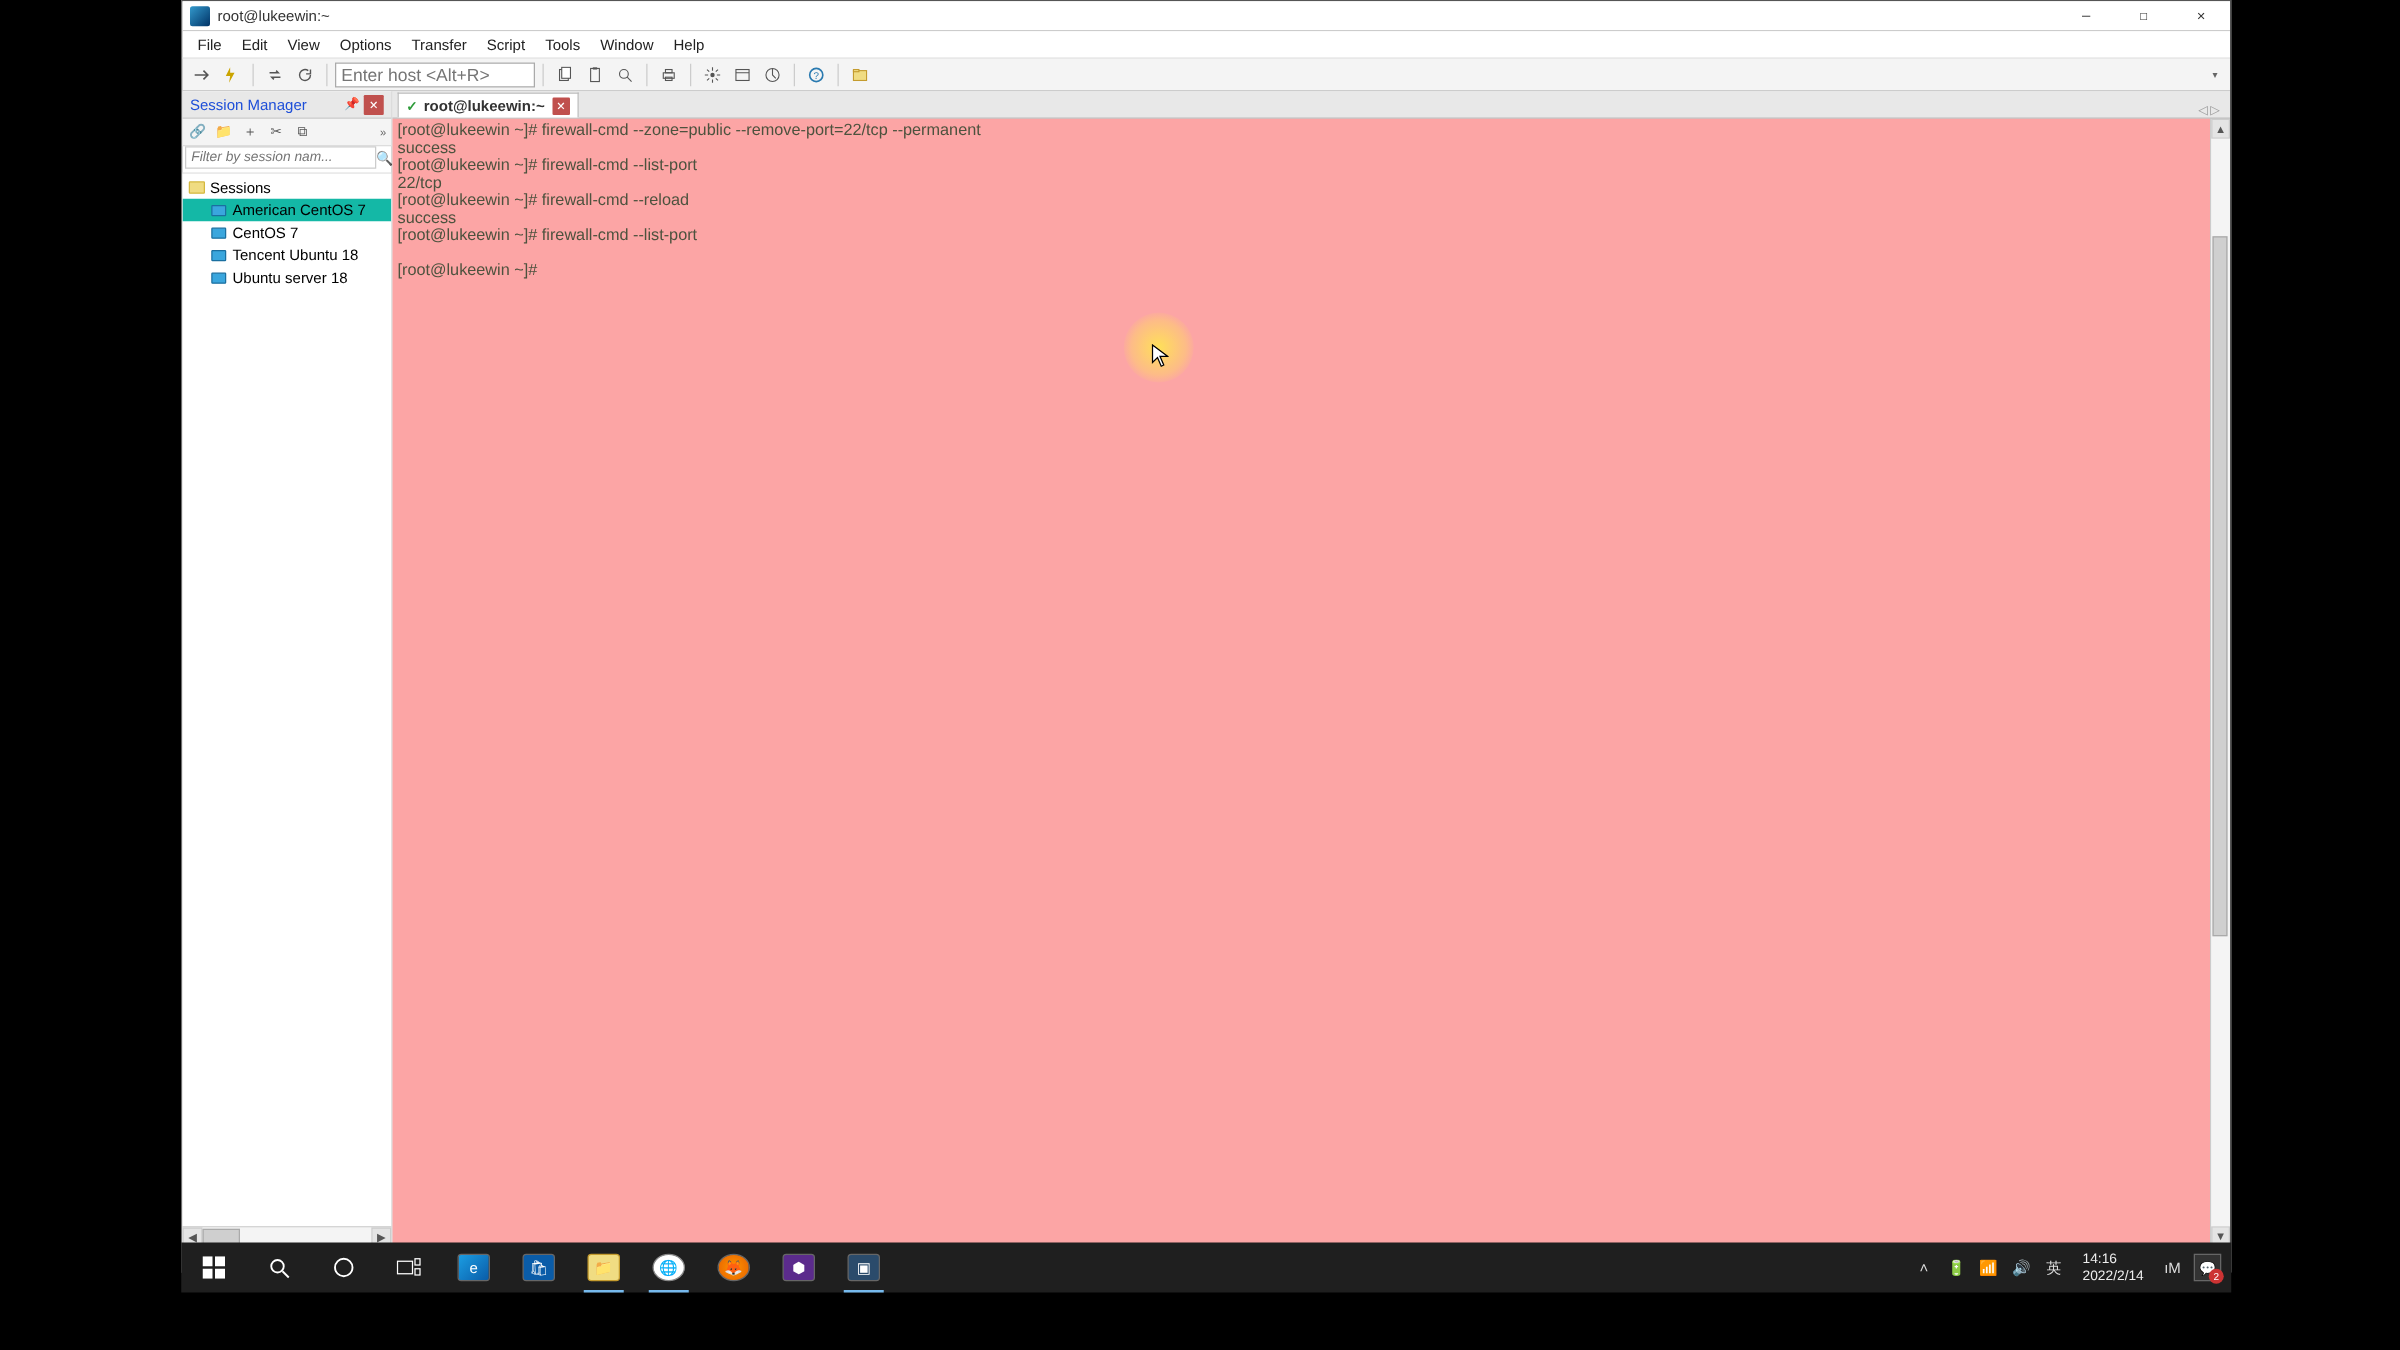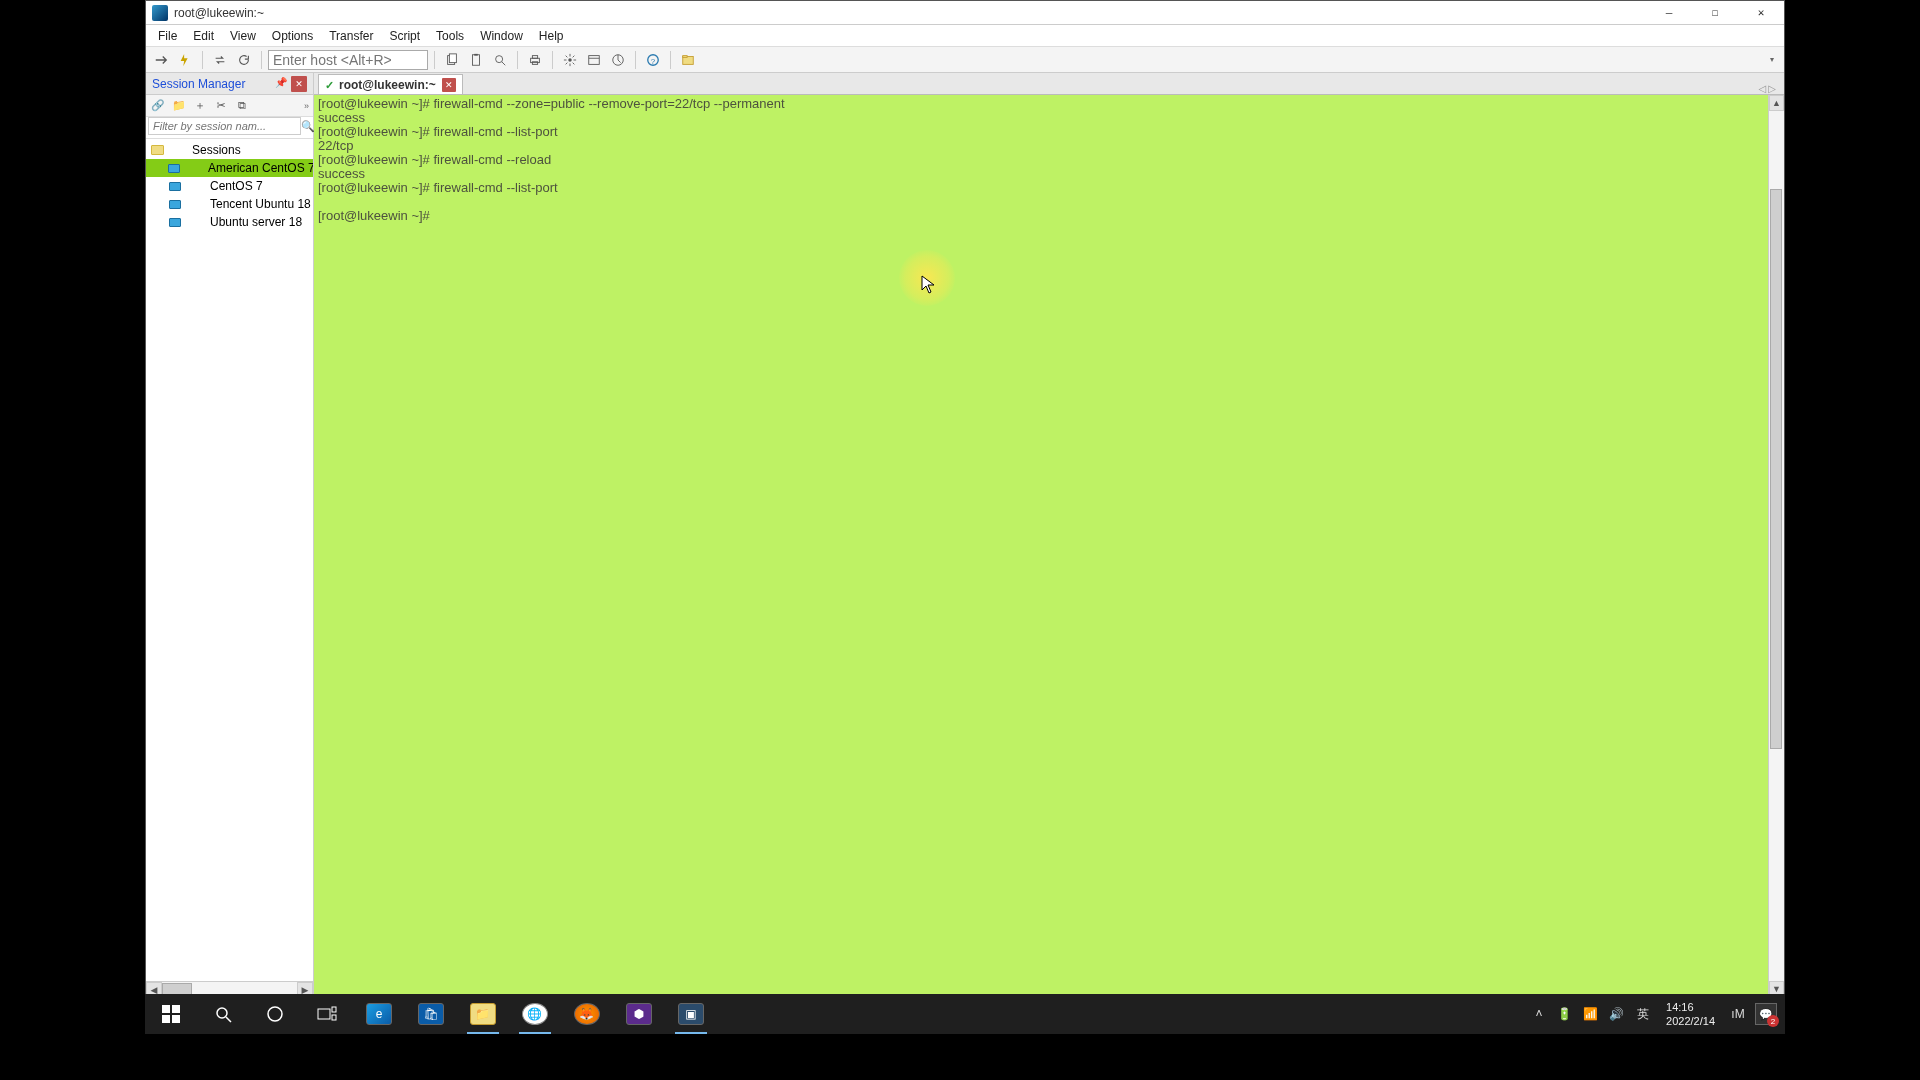--- a/index.html
+++ b/index.html
@@ -29,44 +29,44 @@
 
   .sm-toolbar { height: 22px; background: #f4f4f4; display: flex; align-items: center; padding: 0 2px; gap: 1px; border-bottom: 1px solid #ddd; }
   .sm-tb-btn { width: 20px; height: 18px; display: flex; align-items: center; justify-content: center; font-size: 11px; color: #555; border: 1px solid transparent; }
   .sm-chev { font-size: 9px; color: #666; margin-left: auto; padding: 0 2px; }
 
   .filter-row { height: 22px; display: flex; align-items: flex-start; border-bottom: 1px solid #ddd; padding: 0 2px; }
   .filter-input { flex: 1; height: 18px; font-size: 11px; font-style: italic; padding: 0 4px; border: 1px solid #ccc; color: #888; }
   .filter-search { width: 20px; height: 18px; display: flex; align-items: center; justify-content: center; font-size: 11px; color: #555; }
 
   .tree { flex: 1; overflow: auto; font-size: 12px; padding: 2px 0; background: #fff; }
-  .tree-item { display: flex; align-items: center; height: 18px; padding-left: 8px; white-space: nowrap; cursor: default; gap: 24px; }
+  .tree-item { display: flex; align-items: center; height: 18px; padding-left: 8px; white-space: nowrap; cursor: default; }
   .tree-item.folder { padding-left: 4px; }
   .tree-item.session { padding-left: 22px; }
-  .tree-item.selected { background: #84cc16; }
+  .tree-item.selected { background: #14b8a6; }
   .tree-icon { width: 14px; height: 14px; margin-right: 4px; display: inline-flex; align-items: center; justify-content: center; font-size: 11px; }
   .folder-icon { background: #f0dc82; border: 1px solid #d4b83e; border-radius: 1px; width: 13px; height: 10px; }
   .sess-icon { width: 12px; height: 9px; background: #3aa6dd; border: 1px solid #1a6fa0; border-radius: 1px; }
 
   .sm-hscroll { height: 16px; background: #f0f0f0; display: flex; align-items: center; border-top: 1px solid #ccc; }
   .sm-hscroll .arrow { width: 16px; height: 16px; display: flex; align-items: center; justify-content: center; font-size: 9px; color: #555; background: #e4e4e4; border: 1px solid #ccc; }
   .sm-hscroll .track { flex: 1; height: 16px; background: #f4f4f4; position: relative; }
   .sm-hscroll .thumb { position: absolute; left: 0; width: 30px; height: 14px; top: 1px; background: #cfcfcf; border: 1px solid #aaa; }
 
   .terminal-col { flex: 1; display: flex; flex-direction: column; min-width: 0; }
   .tabs { height: 22px; background: #e8e8e8; display: flex; align-items: flex-end; padding: 0 4px; border-bottom: 1px solid #bbb; position: relative; }
   .tab { height: 20px; background: #fff; border: 1px solid #bbb; border-bottom: none; display: flex; align-items: center; padding: 0 6px; font-size: 12px; gap: 6px; margin-right: 2px; }
   .tab-status { width: 8px; height: 8px; display: inline-block; }
   .tab-status.ok::before { content: "✓"; color: #2e9c3a; font-weight: bold; font-size: 11px; position: relative; top: -3px; }
   .tab-label { color: #333; font-weight: bold; }
   .tab-close { width: 14px; height: 14px; background: #c0504d; color: #fff; display: flex; align-items: center; justify-content: center; font-size: 9px; border-radius: 1px; }
   .tab-nav { margin-left: auto; display: flex; gap: 2px; color: #999; font-size: 10px; padding-right: 4px; }
 
   .term-wrap { flex: 1; display: flex; min-height: 0; }
-  .term { flex: 1; background: #bef264; font-family: "Courier New", monospace; font-size: 13px; line-height: 14px; padding: 2px 4px; color: #4d523e; white-space: pre; overflow: hidden; position: relative; }
+  .term { flex: 1; background: #fca5a5; font-family: "Courier New", monospace; font-size: 13px; line-height: 14px; padding: 2px 4px; color: #4d523e; white-space: pre; overflow: hidden; position: relative; }
   .term-vscroll { width: 16px; background: #f0f0f0; display: flex; flex-direction: column; border-left: 1px solid #ccc; }
   .term-vscroll .arrow { height: 16px; display: flex; align-items: center; justify-content: center; font-size: 9px; color: #555; background: #e4e4e4; border: 1px solid #ccc; }
   .term-vscroll .track { flex: 1; position: relative; background: #f4f4f4; }
   .term-vscroll .thumb { position: absolute; top: 78px; left: 1px; width: 12px; height: 560px; background: #cfcfcf; border: 1px solid #aaa; }
 
   .highlight-spot { position: absolute; left: 585px; top: 155px; width: 56px; height: 56px; background: radial-gradient(circle, rgba(255,230,80,0.9) 0%, rgba(255,230,80,0.35) 55%, rgba(255,230,80,0) 75%); border-radius: 50%; pointer-events: none; }
   .cursor-arrow { position: absolute; left: 607px; top: 180px; width: 14px; height: 20px; pointer-events: none; }
 
   .statusbar { height: 20px; background: #f0f0f0; border-top: 1px solid #ccc; display: flex; align-items: center; font-size: 11px; color: #333; padding: 0 6px; gap: 0; }
   .sb-cell { padding: 0 10px; border-left: 1px solid #ccc; height: 100%; display: flex; align-items: center; }

